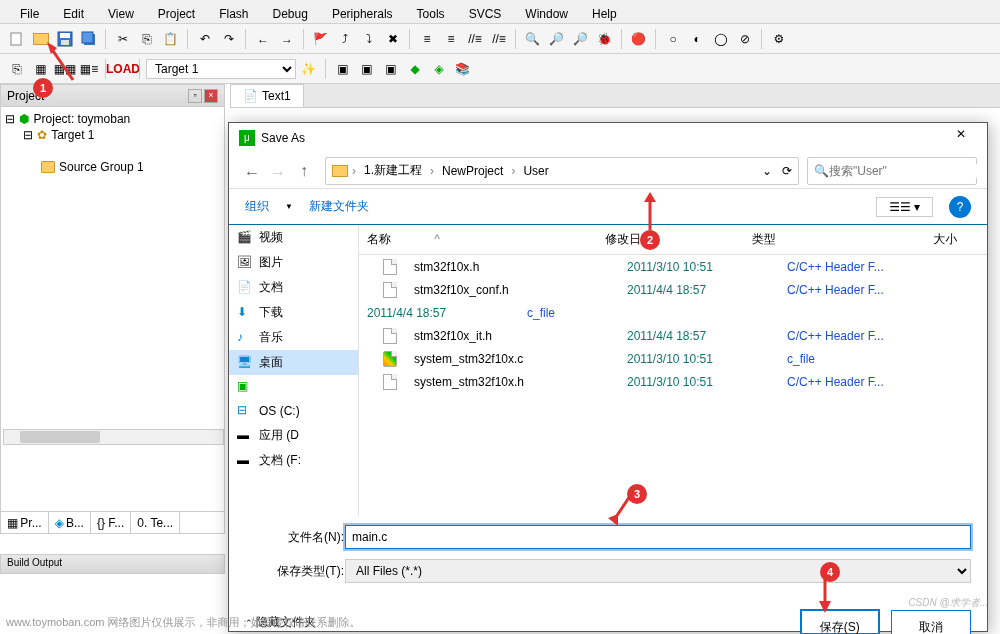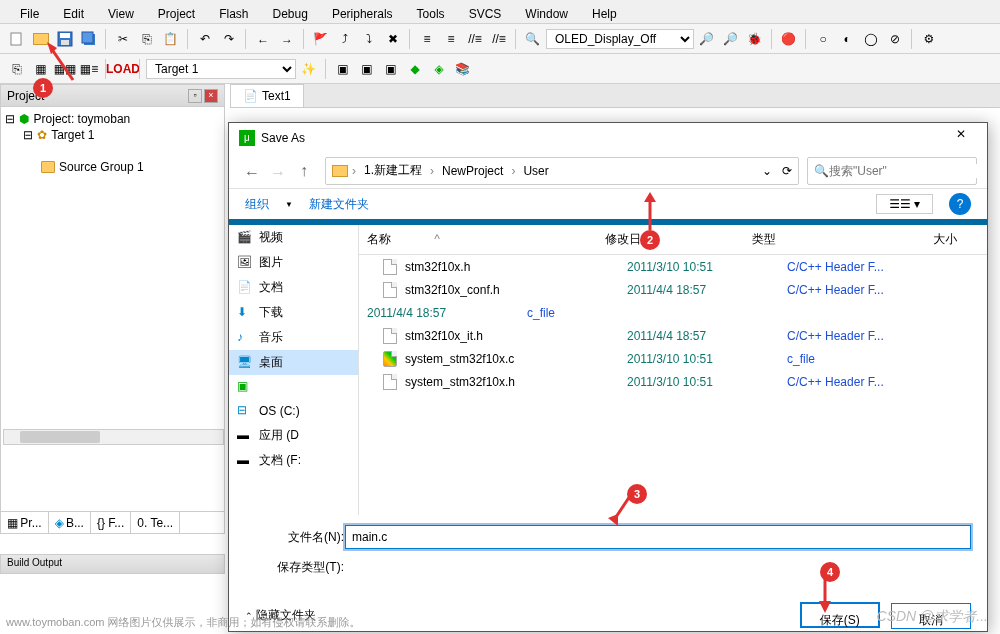--- a/index.html
+++ b/index.html
@@ -47,39 +47,39 @@
     .dlg-close { margin-left: auto; width: 32px; height: 22px; text-align: center; cursor: pointer; }
     
     .dlg-nav { height: 36px; display: flex; align-items: center; padding: 0 10px; border-bottom: 1px solid #e0e0e0; }
     .nav-btn { width: 26px; height: 26px; border: none; background: transparent; cursor: pointer; font-size: 16px; color: #666; }
     .nav-path { flex: 1; height: 28px; border: 1px solid #ccc; border-radius: 2px; display: flex; align-items: center; padding: 0 6px; margin: 0 8px; gap: 2px; }
     .path-seg { padding: 2px 4px; }
     .path-sep { color: #888; padding: 0 2px; }
     .nav-search { width: 170px; height: 28px; border: 1px solid #ccc; border-radius: 2px; display: flex; align-items: center; padding: 0 6px; }
     .nav-search input { border: none; outline: none; flex: 1; font-size: 12px; }
     
-    .dlg-actions { height: 36px; display: flex; align-items: center; padding: 0 16px; gap: 16px; border-bottom: 6px solid #0369a1; }
+    .dlg-actions { height: 36px; display: flex; align-items: center; padding: 0 16px; gap: 16px; border-bottom: 1px solid #0369a1; }
     .act-link { color: #0066cc; cursor: pointer; }
     .view-btn { margin-left: auto; padding: 2px 12px; border: 1px solid #ccc; cursor: pointer; }
     .help-btn { width: 22px; height: 22px; border-radius: 50%; background: #0078d4; color: #fff; text-align: center; line-height: 22px; cursor: pointer; }
     
     .dlg-body { display: flex; height: 290px; }
     .dlg-sidebar { width: 130px; border-right: 1px solid #e0e0e0; overflow-y: auto; }
     .sb-item { display: flex; align-items: center; gap: 6px; padding: 4px 8px; cursor: pointer; }
     .sb-item.sel { background: #cce5ff; }
     .sb-icon { width: 16px; height: 16px; }
     
     .file-list { flex: 1; overflow: auto; }
     .fl-header { height: 30px; display: flex; align-items: center; border-bottom: 1px solid #e0e0e0; padding: 0 8px; }
     .fl-col-name { width: 260px; }
     .fl-col-date { width: 160px; }
     .fl-col-type { width: 150px; }
     .fl-col-size { width: 50px; margin-left: 44px; }
     .fl-row { height: 23px; display: flex; align-items: center; padding: 0 8px; cursor: pointer; }
-    .fl-name { width: 260px; display: flex; align-items: center; gap: 8px; padding-left: 16px; }
+    .fl-name { width: 260px; display: flex; align-items: center; gap: 17px; padding-left: 16px; }
     .fl-date { width: 160px; color: #0f766e; }
     .fl-type { width: 150px; color: #1d4ed8; }
     .file-icon { width: 14px; height: 16px; border: 1px solid #aaa; background: #fff; position: relative; }
     .file-icon::after { content: ''; position: absolute; top: -1px; right: -1px; width: 5px; height: 5px; background: #f0f0f0; border-left: 1px solid #aaa; border-bottom: 1px solid #aaa; }
     .c-mark { background: linear-gradient(45deg,#f80,#fc0,#0c0,#08f); border-radius: 2px; }
     
     .dlg-inputs { padding: 10px 16px; }
     .input-row { display: flex; align-items: center; margin-bottom: 10px; }
     .input-label { width: 100px; text-align: right; padding-right: 1px; }
     .input-field { flex: 1; height: 24px; border: 1px solid #0078d4; padding: 0 6px; outline: 2px solid #9dc3e8; }
@@ -90,21 +90,21 @@
     .dlg-btn.primary { border: 2px solid #0078d4; }
     
     
     .ann { position: absolute; width: 20px; height: 20px; border-radius: 50%; background: #e03030; color: #fff; font-size: 11px; font-weight: bold; display: flex; align-items: center; justify-content: center; z-index: 1000; }
     .ann-arrow { position: absolute; z-index: 999; }
     
     .hscroll { position: absolute; bottom: 88px; left: 2px; width: 221px; height: 16px; background: #f0f0f0; border: 1px solid #ccc; }
     .hscroll-thumb { position: absolute; left: 16px; top: 1px; width: 80px; height: 12px; background: #ccc; border-radius: 2px; }
     
     .watermark { position: absolute; bottom: 4px; left: 6px; color: #999; font-size: 11px; }
-    .watermark2 { position: absolute; bottom: 8px; right: 12px; color: #bbb; font-size: 14px; font-style: italic; }
+    .watermark2 { position: absolute; bottom: 24px; right: 12px; color: #bbb; font-size: 10px; font-style: italic; }
     
     
     .svg-save { width: 16px; height: 16px; }
     .folder-ico { width: 16px; height: 12px; background: #ffcc66; border: 1px solid #cc9933; }
   </style>
 </head>
 <body>
 
 <div class="menu-bar">
   <span class="menu-item">File</span>
@@ -157,21 +157,20 @@
   <div class="tb-btn">⤴</div>
   <div class="tb-btn">⤵</div>
   <div class="tb-btn">✖</div>
   <div class="tb-sep"></div>
   <div class="tb-btn">≡</div>
   <div class="tb-btn">≡</div>
   <div class="tb-btn">//≡</div>
   <div class="tb-btn">//≡</div>
   <div class="tb-sep"></div>
   <div class="tb-btn">🔍</div>
-  <select class="tb-combo" value="OLED_Display_Off"><option>OLED_Display_Off</option></select>
   <div class="tb-btn">🔎</div>
   <div class="tb-btn">🔎</div>
   <div class="tb-btn">🐞</div>
   <div class="tb-sep"></div>
   <div class="tb-btn">🔴</div>
   <div class="tb-sep"></div>
   <div class="tb-btn">○</div>
   <div class="tb-btn">◐</div>
   <div class="tb-btn">◯</div>
   <div class="tb-btn">⊘</div>
@@ -389,20 +388,21 @@
     </div>
   </div>
 
   <div class="dlg-inputs">
     <div class="input-row">
       <span class="input-label">文件名(N):</span>
       <input class="input-field" value="main.c" style="">
     </div>
     <div class="input-row">
       <span class="input-label">保存类型(T):</span>
+      <select class="input-select"><option>All Files (*.*)</option></select>
     </div>
   </div>
 
   <div class="dlg-buttons">
     <span><span style="font-size:9px">⌃</span> <span>隐藏文件夹</span></span>
     <div>
       <button class="dlg-btn primary">保存(S)</button>
       <button class="dlg-btn">取消</button>
     </div>
   </div>

